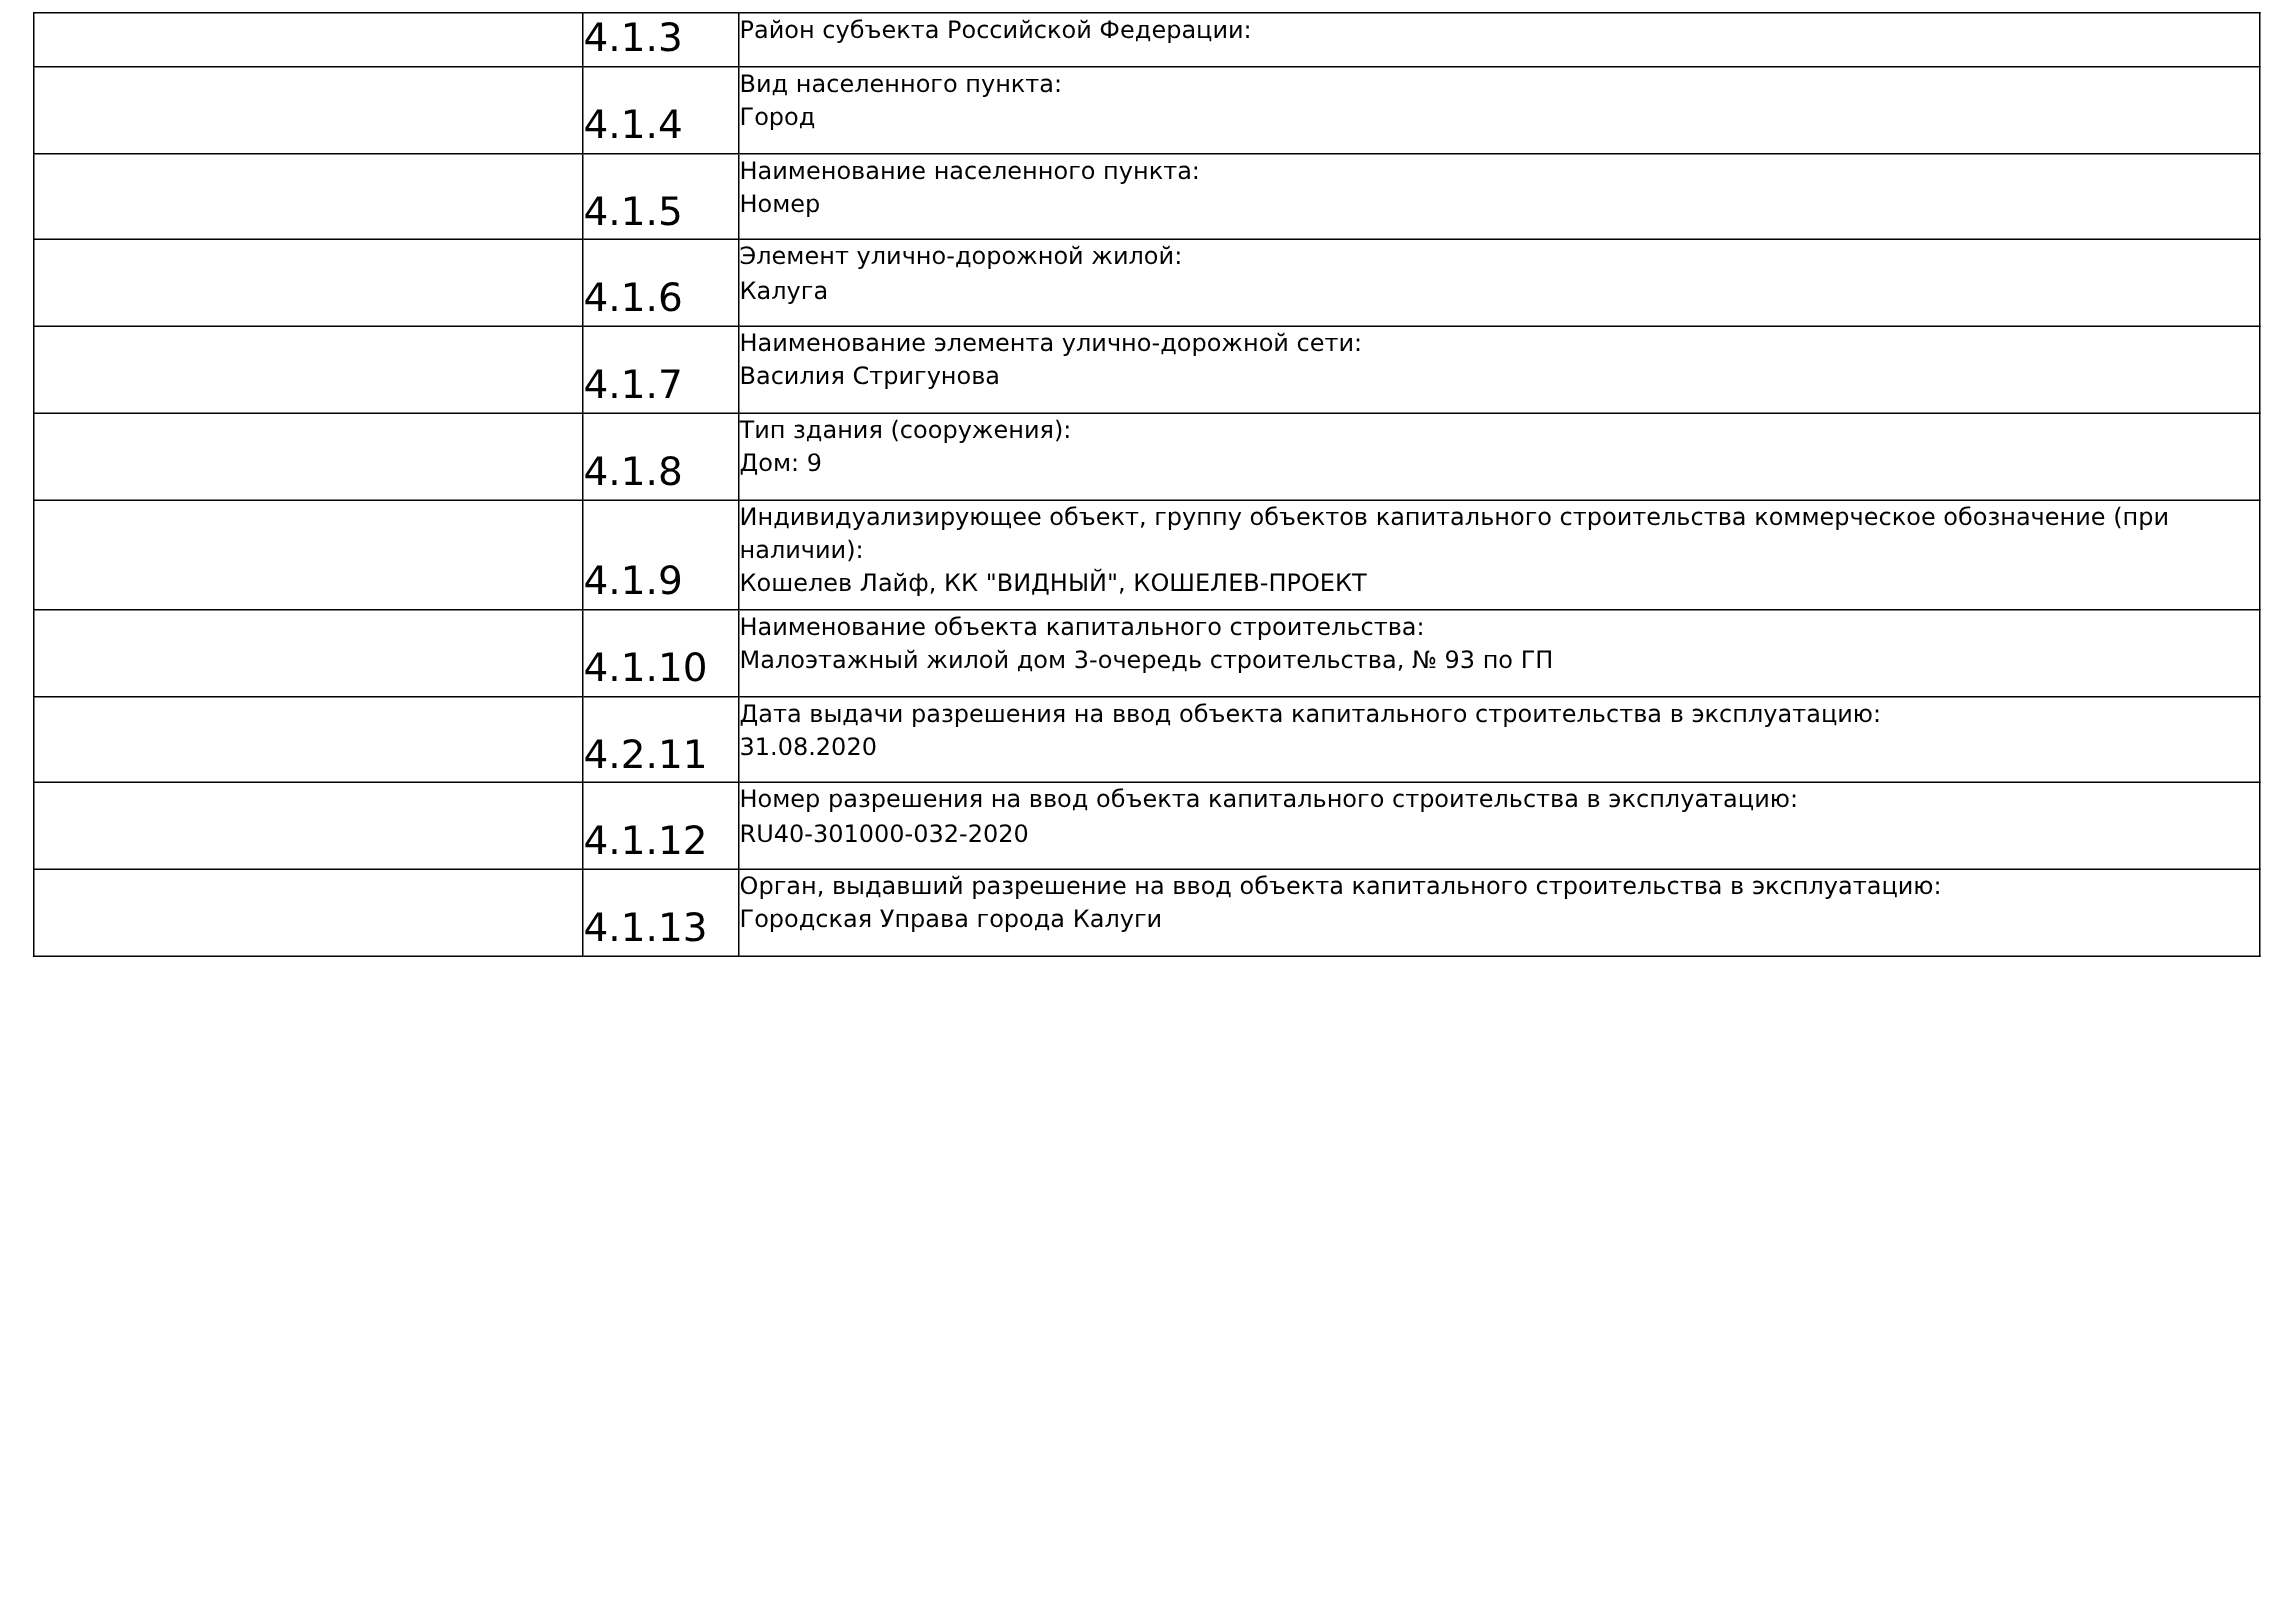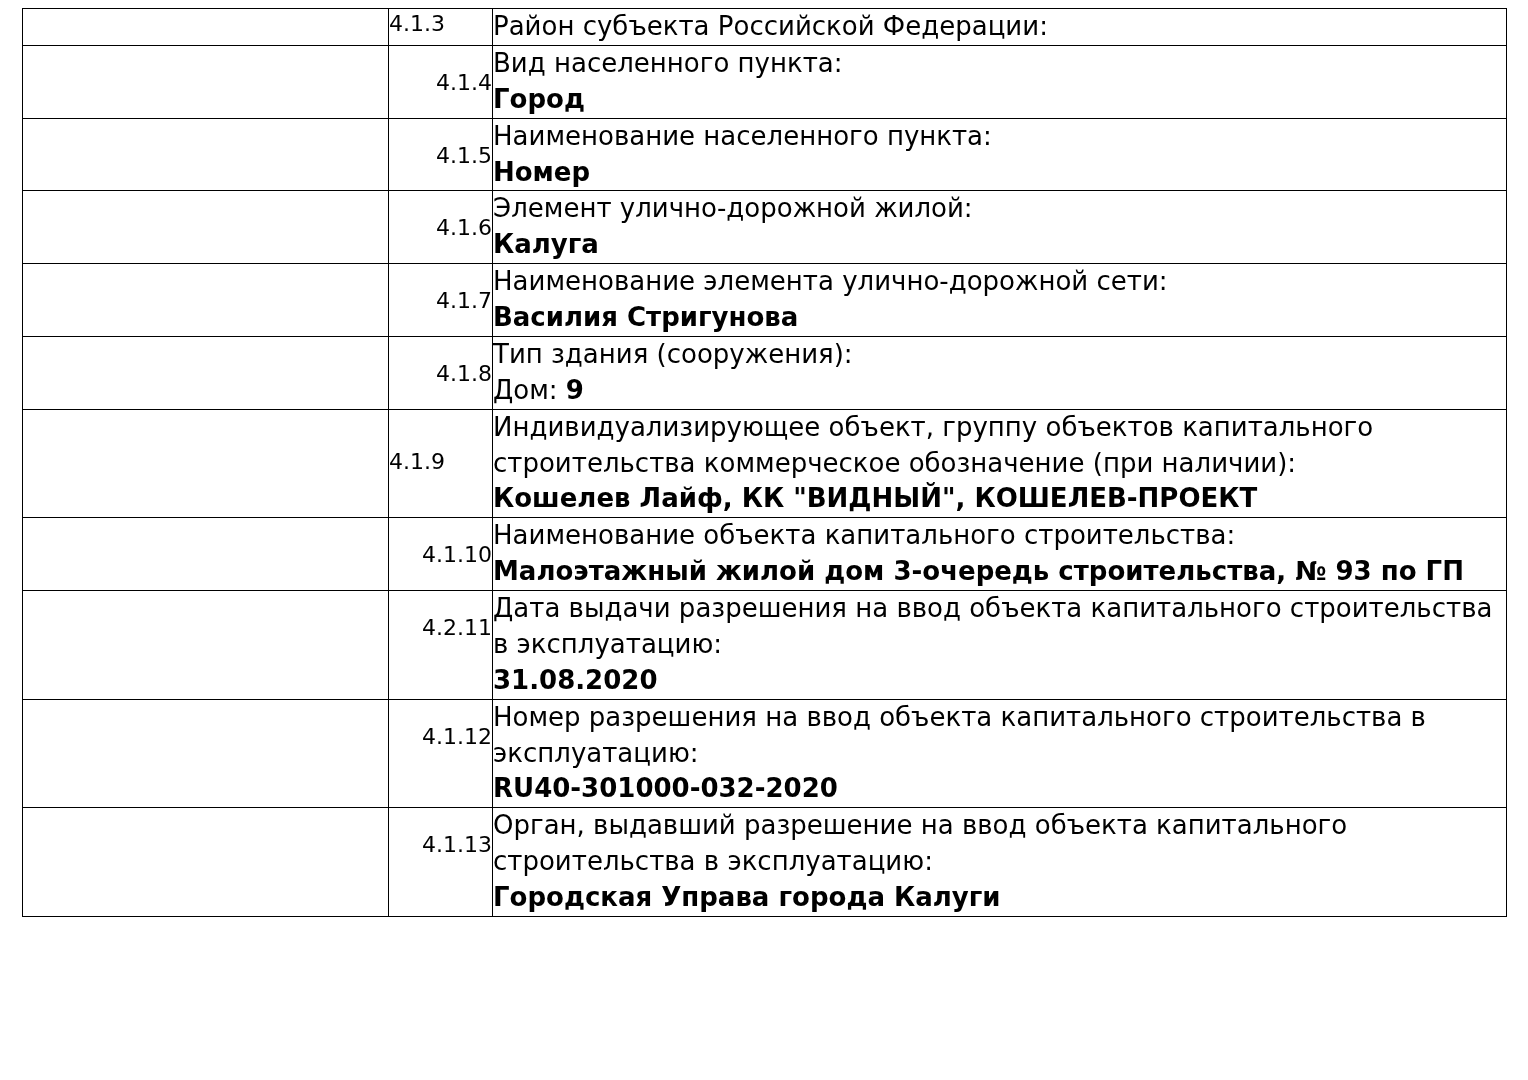--- a/index.html
+++ b/index.html
@@ -34,42 +34,41 @@
   }
   col.c1 { width: 366px; }
   col.c2 { width: 104px; }
   col.c3 { width: 1014px; }
 
   .cell-empty {
     padding: 0;
   }
   .cell-num {
     padding: 7px 0 6px 8px;
-    font-size: 22px;
+    font-size: 26px;
     line-height: 1.34;
     white-space: nowrap;
   }
   .cell-num.mid {
     padding-top: 22px;
-    text-align: right;
   }
   .cell-num.mid3 {
     padding-top: 37px;
   }
   .cell-text {
     padding: 6px 8px 6px 10px;
-    font-size: 26px;
+    font-size: 16px;
     line-height: 1.38;
   }
   .label {
     font-weight: normal;
     white-space: normal;
   }
   .value {
-    font-weight: bold;
+    font-weight: normal;
   }
   .inline-label {
     font-weight: normal;
   }
 </style>
 </head>
 <body>
 
 <div class="page">
   <table class="doc-table">

